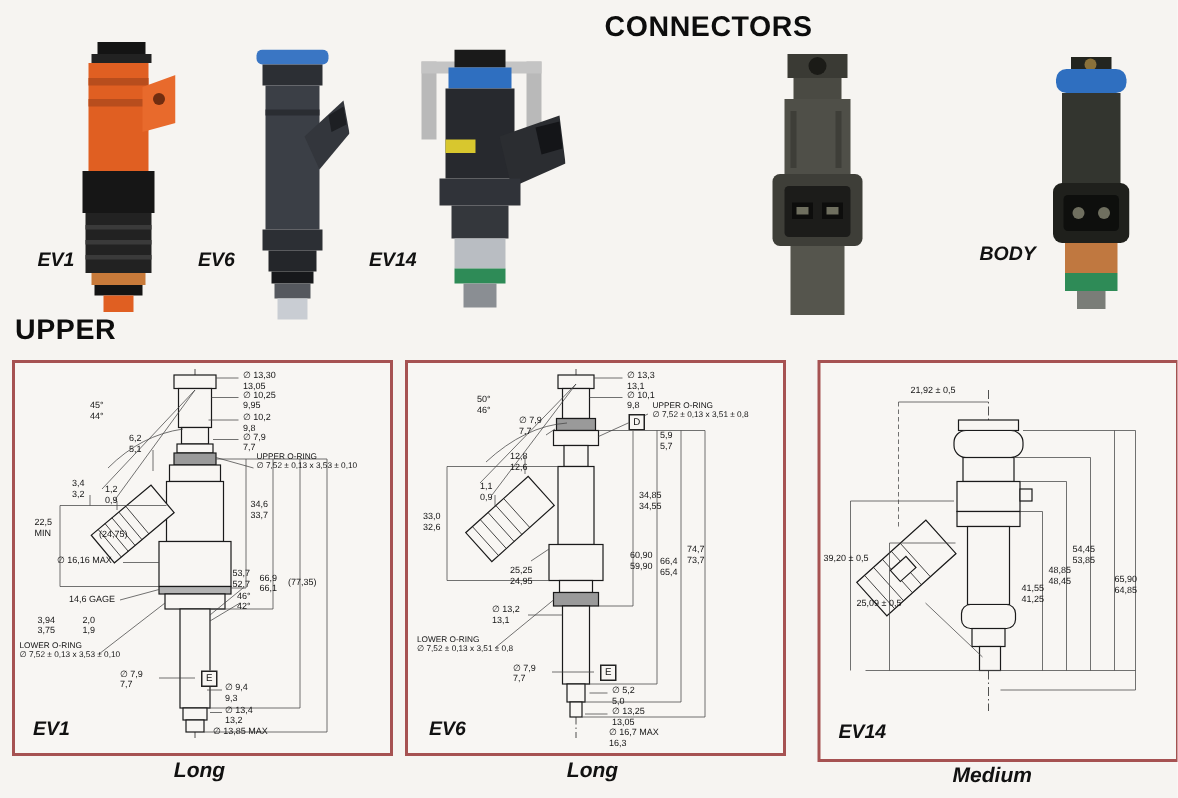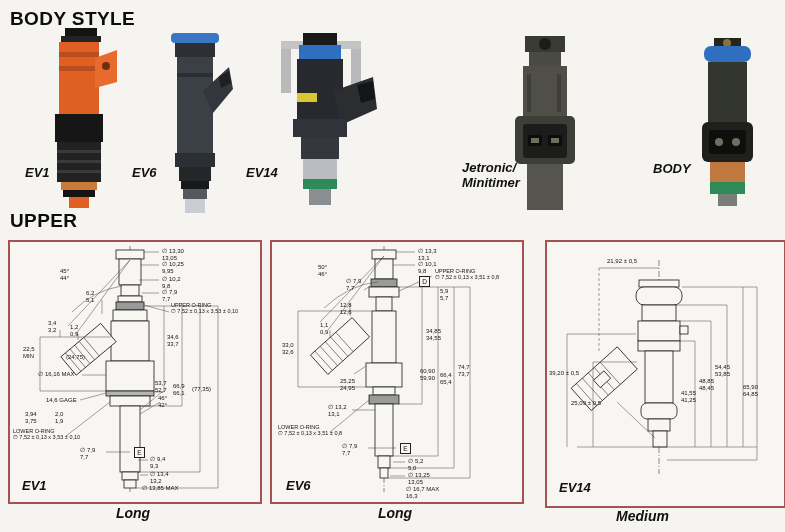--- a/index.html
+++ b/index.html
@@ -13,21 +13,21 @@
   .dim{position:absolute;font-size:6px;line-height:6.5px;color:#151515;white-space:pre-line;}
   .dim.sm{font-size:5.5px;line-height:6px;}
   .datum{position:absolute;width:9px;height:9px;border:1px solid #222;font-size:6.5px;line-height:9px;text-align:center;color:#151515;background:#f8f6f3;}
   svg.art{position:absolute;left:0;top:0;}
 </style>
 </head>
 <body>
 
 <div class="page">
 
-  <div class="h1" style="left:10px;top:8px;">BODY STYLE</div>
+  <div class="h1" style="left:403px;top:8px;">CONNECTORS</div>
   <div class="h1" style="left:10px;top:210px;">UPPER</div>
 
   <div class="photo" style="left:45px;top:28px;">
     <svg width="72" height="180">
       <rect x="20" y="0" width="32" height="10" fill="#141414"></rect>
       <rect x="16" y="8" width="40" height="6" fill="#222"></rect>
       <rect x="14" y="14" width="40" height="72" fill="#e05f22"></rect>
       <rect x="14" y="24" width="40" height="5" fill="#b84d1d"></rect>
       <rect x="14" y="38" width="40" height="5" fill="#b84d1d"></rect>
       <polygon points="50,30 72,22 72,54 50,60" fill="#e86a2c"></polygon>
@@ -105,22 +105,20 @@
       <circle cx="34" cy="104" r="4" fill="#6f6f5f"></circle>
       <rect x="8" y="124" width="35" height="20" fill="#c07840"></rect>
       <rect x="8" y="144" width="35" height="12" fill="#2e8b57"></rect>
       <rect x="16" y="156" width="19" height="12" fill="#7a7d78"></rect>
     </svg>
   </div>
 
   <div class="photo-label" style="left:25px;top:165px;">EV1</div>
   <div class="photo-label" style="left:132px;top:165px;">EV6</div>
   <div class="photo-label" style="left:246px;top:165px;">EV14</div>
-  <div class="photo-label" style="left:462px;top:160px;">Jetronic/
-Minitimer</div>
   <div class="photo-label" style="left:653px;top:161px;">BODY</div>
 
   <div class="panel" style="left:8px;top:240px;width:250px;height:260px;">
     <svg class="art" width="246" height="256">
       <g stroke="#1a1a1a" stroke-width="0.8" fill="#f8f6f3">
         <line x1="120" y1="4" x2="120" y2="250" stroke-width="0.5" stroke-dasharray="6 2 1 2"></line>
         <rect x="106" y="8" width="28" height="9"></rect>
         <rect x="109" y="17" width="22" height="26"></rect>
         <rect x="111" y="43" width="18" height="11"></rect>
         <rect x="108" y="54" width="24" height="6"></rect>
@@ -378,15 +376,15 @@
     <div class="dim" style="left:134px;top:148px;">41,55
 41,25</div>
     <div class="dim" style="left:152px;top:136px;">48,85
 48,45</div>
     <div class="dim" style="left:168px;top:122px;">54,45
 53,85</div>
     <div class="dim" style="left:196px;top:142px;">65,90
 64,85</div>
     <div class="panel-name" style="left:12px;top:238px;">EV14</div>
   </div>
-  <div class="caption" style="left:524px;top:508px;width:237px;">Medium</div>
+  <div class="caption" style="left:543px;top:508px;width:237px;">Medium</div>
 
 </div>
 
 </body></html>

